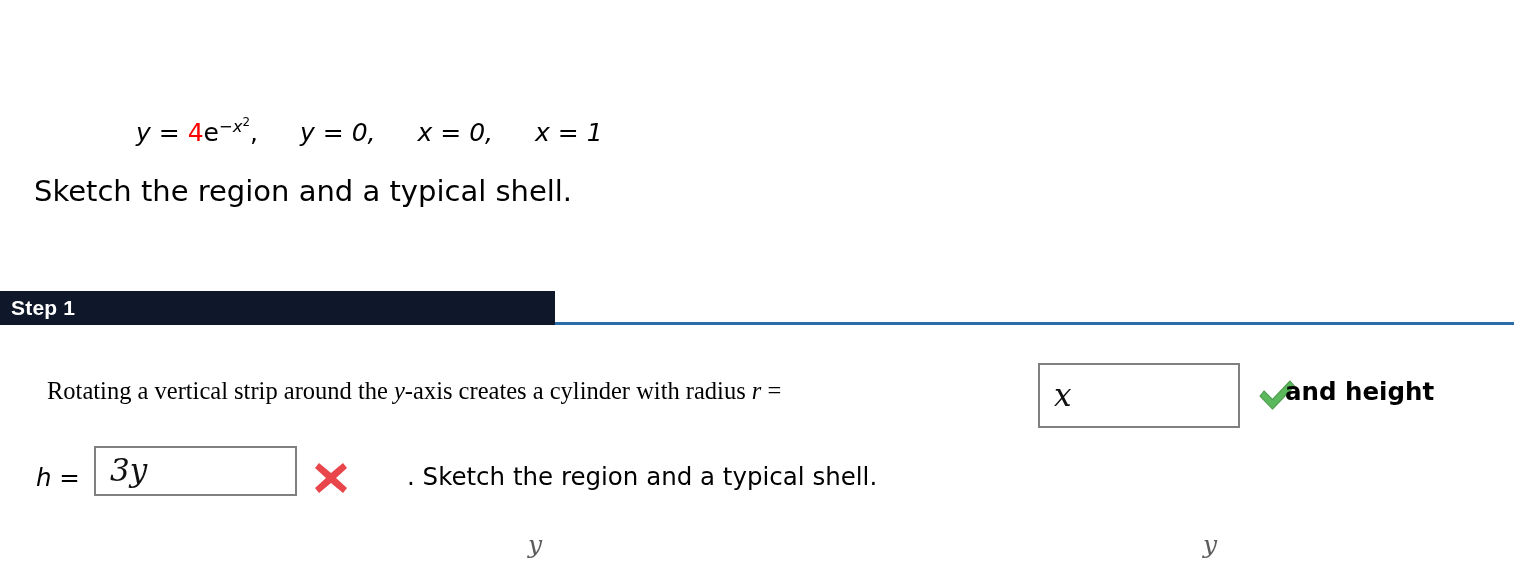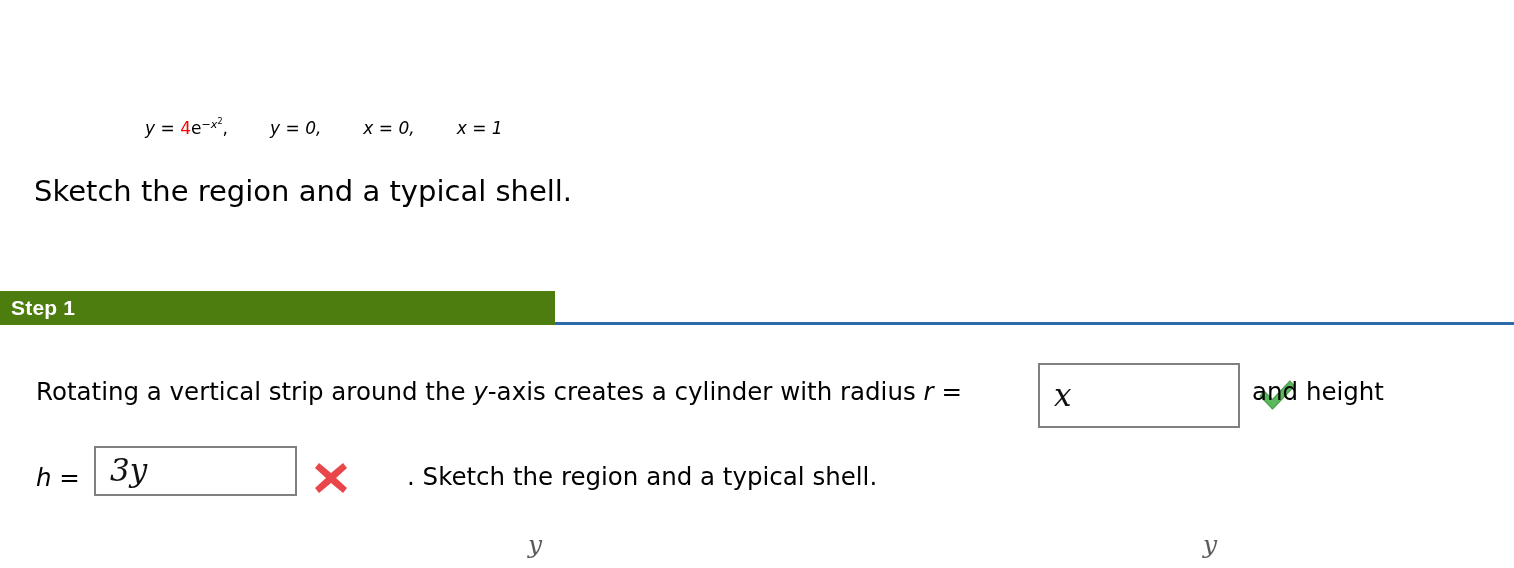--- a/index.html
+++ b/index.html
@@ -31,24 +31,24 @@
     letter-spacing: -0.1px;
     white-space: nowrap;
   }
   .prob-line i, .math-i {
     font-style: italic;
   }
 
   
   #equation-row {
     position: absolute;
-    left: 145px;
+    left: 136px;
     top: 118px;
     font-family: "DejaVu Sans", sans-serif;
-    font-size: 17px;
+    font-size: 25px;
     white-space: nowrap;
   }
   #equation-row .eqvar {
     font-style: italic;
   }
   #equation-row .redcoef {
     color: #ff0000;
     font-style: normal;
   }
   #equation-row .gap {
@@ -76,21 +76,21 @@
     white-space: nowrap;
   }
 
   
   #step-header {
     position: absolute;
     left: 0px;
     top: 291px;
     width: 555px;
     height: 34px;
-    background: #4d7c0f;
+    background: #0f172a;
   }
   #step-header-label {
     position: absolute;
     left: 11px;
     top: 5px;
     color: #ffffff;
     font-family: "Liberation Sans Narrow", "Liberation Sans", sans-serif;
     font-stretch: condensed;
     font-size: 21px;
     font-weight: bold;
@@ -107,27 +107,29 @@
 
   
   .body-text {
     font-family: "DejaVu Sans", sans-serif;
     font-size: 24.5px;
     white-space: nowrap;
   }
 
   #body-line-1 {
     position: absolute;
-    left: 36px;
+    left: 47px;
     top: 377px;
+    font-family: Liberation Serif, serif;
   }
   #and-height {
     position: absolute;
-    left: 1252px;
+    left: 1285px;
     top: 377px;
+    font-weight: bold;
   }
   #h-equals {
     position: absolute;
     left: 36px;
     top: 463px;
   }
   #tail-sentence {
     position: absolute;
     left: 383px;
     top: 462px;

